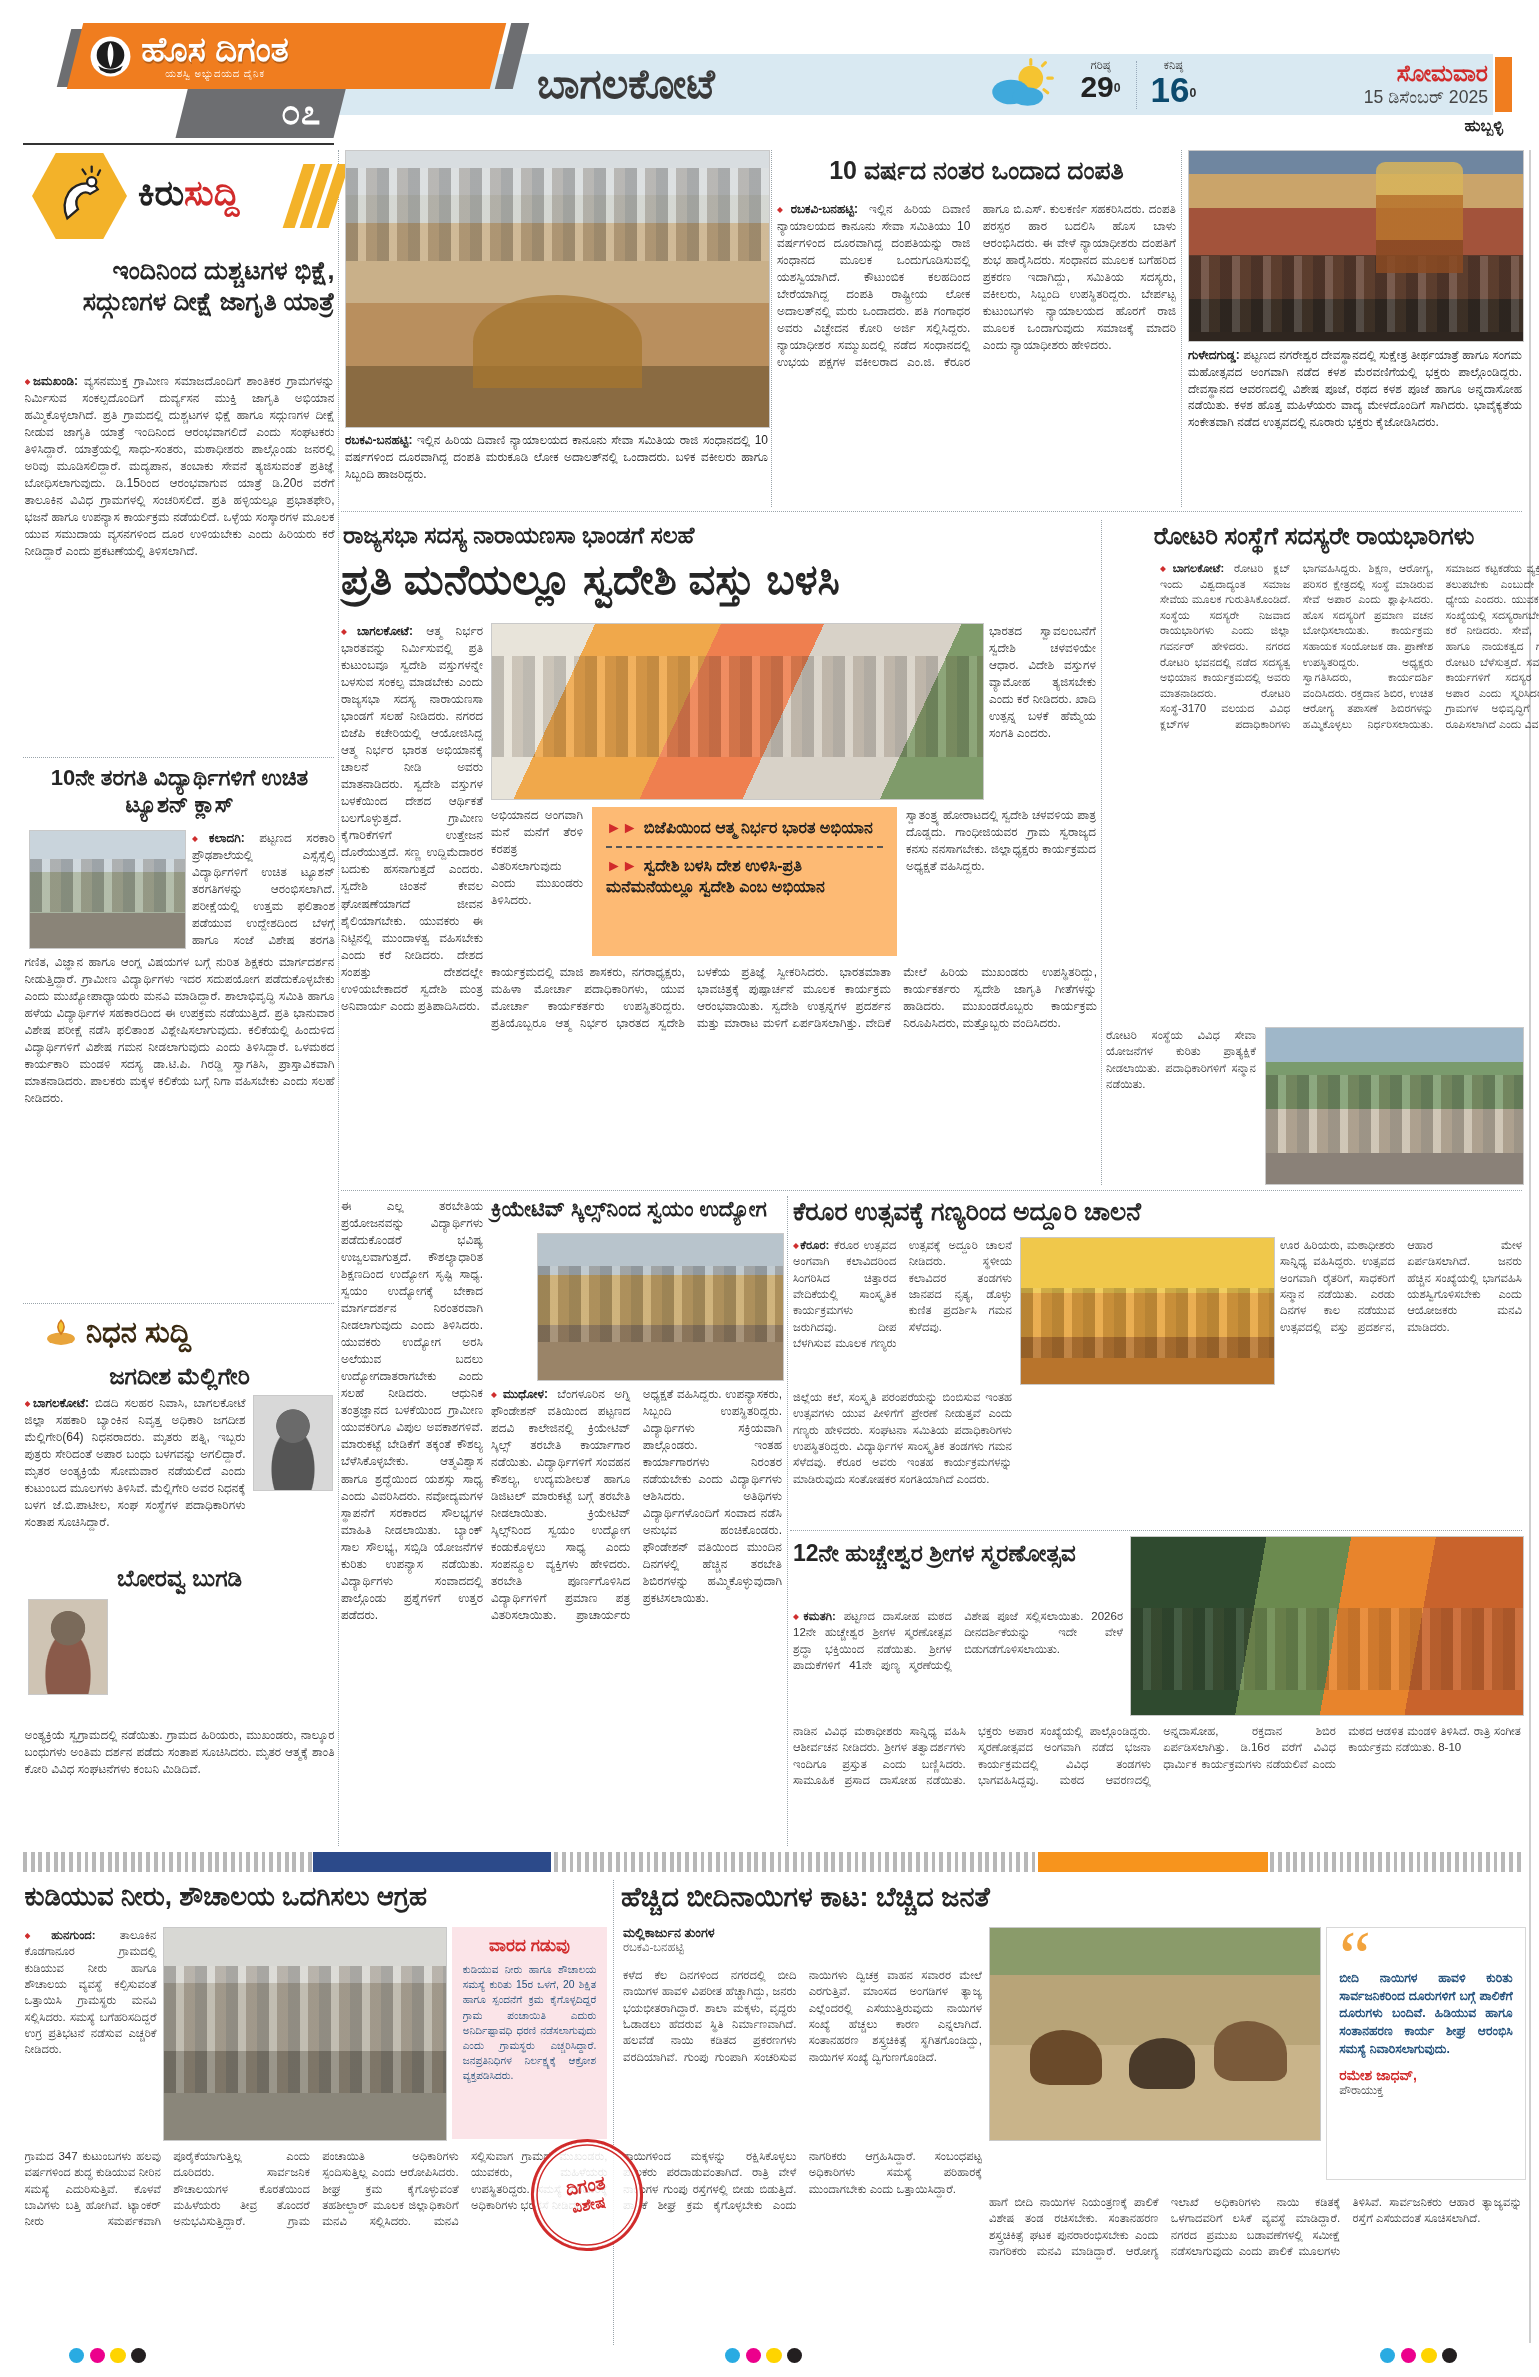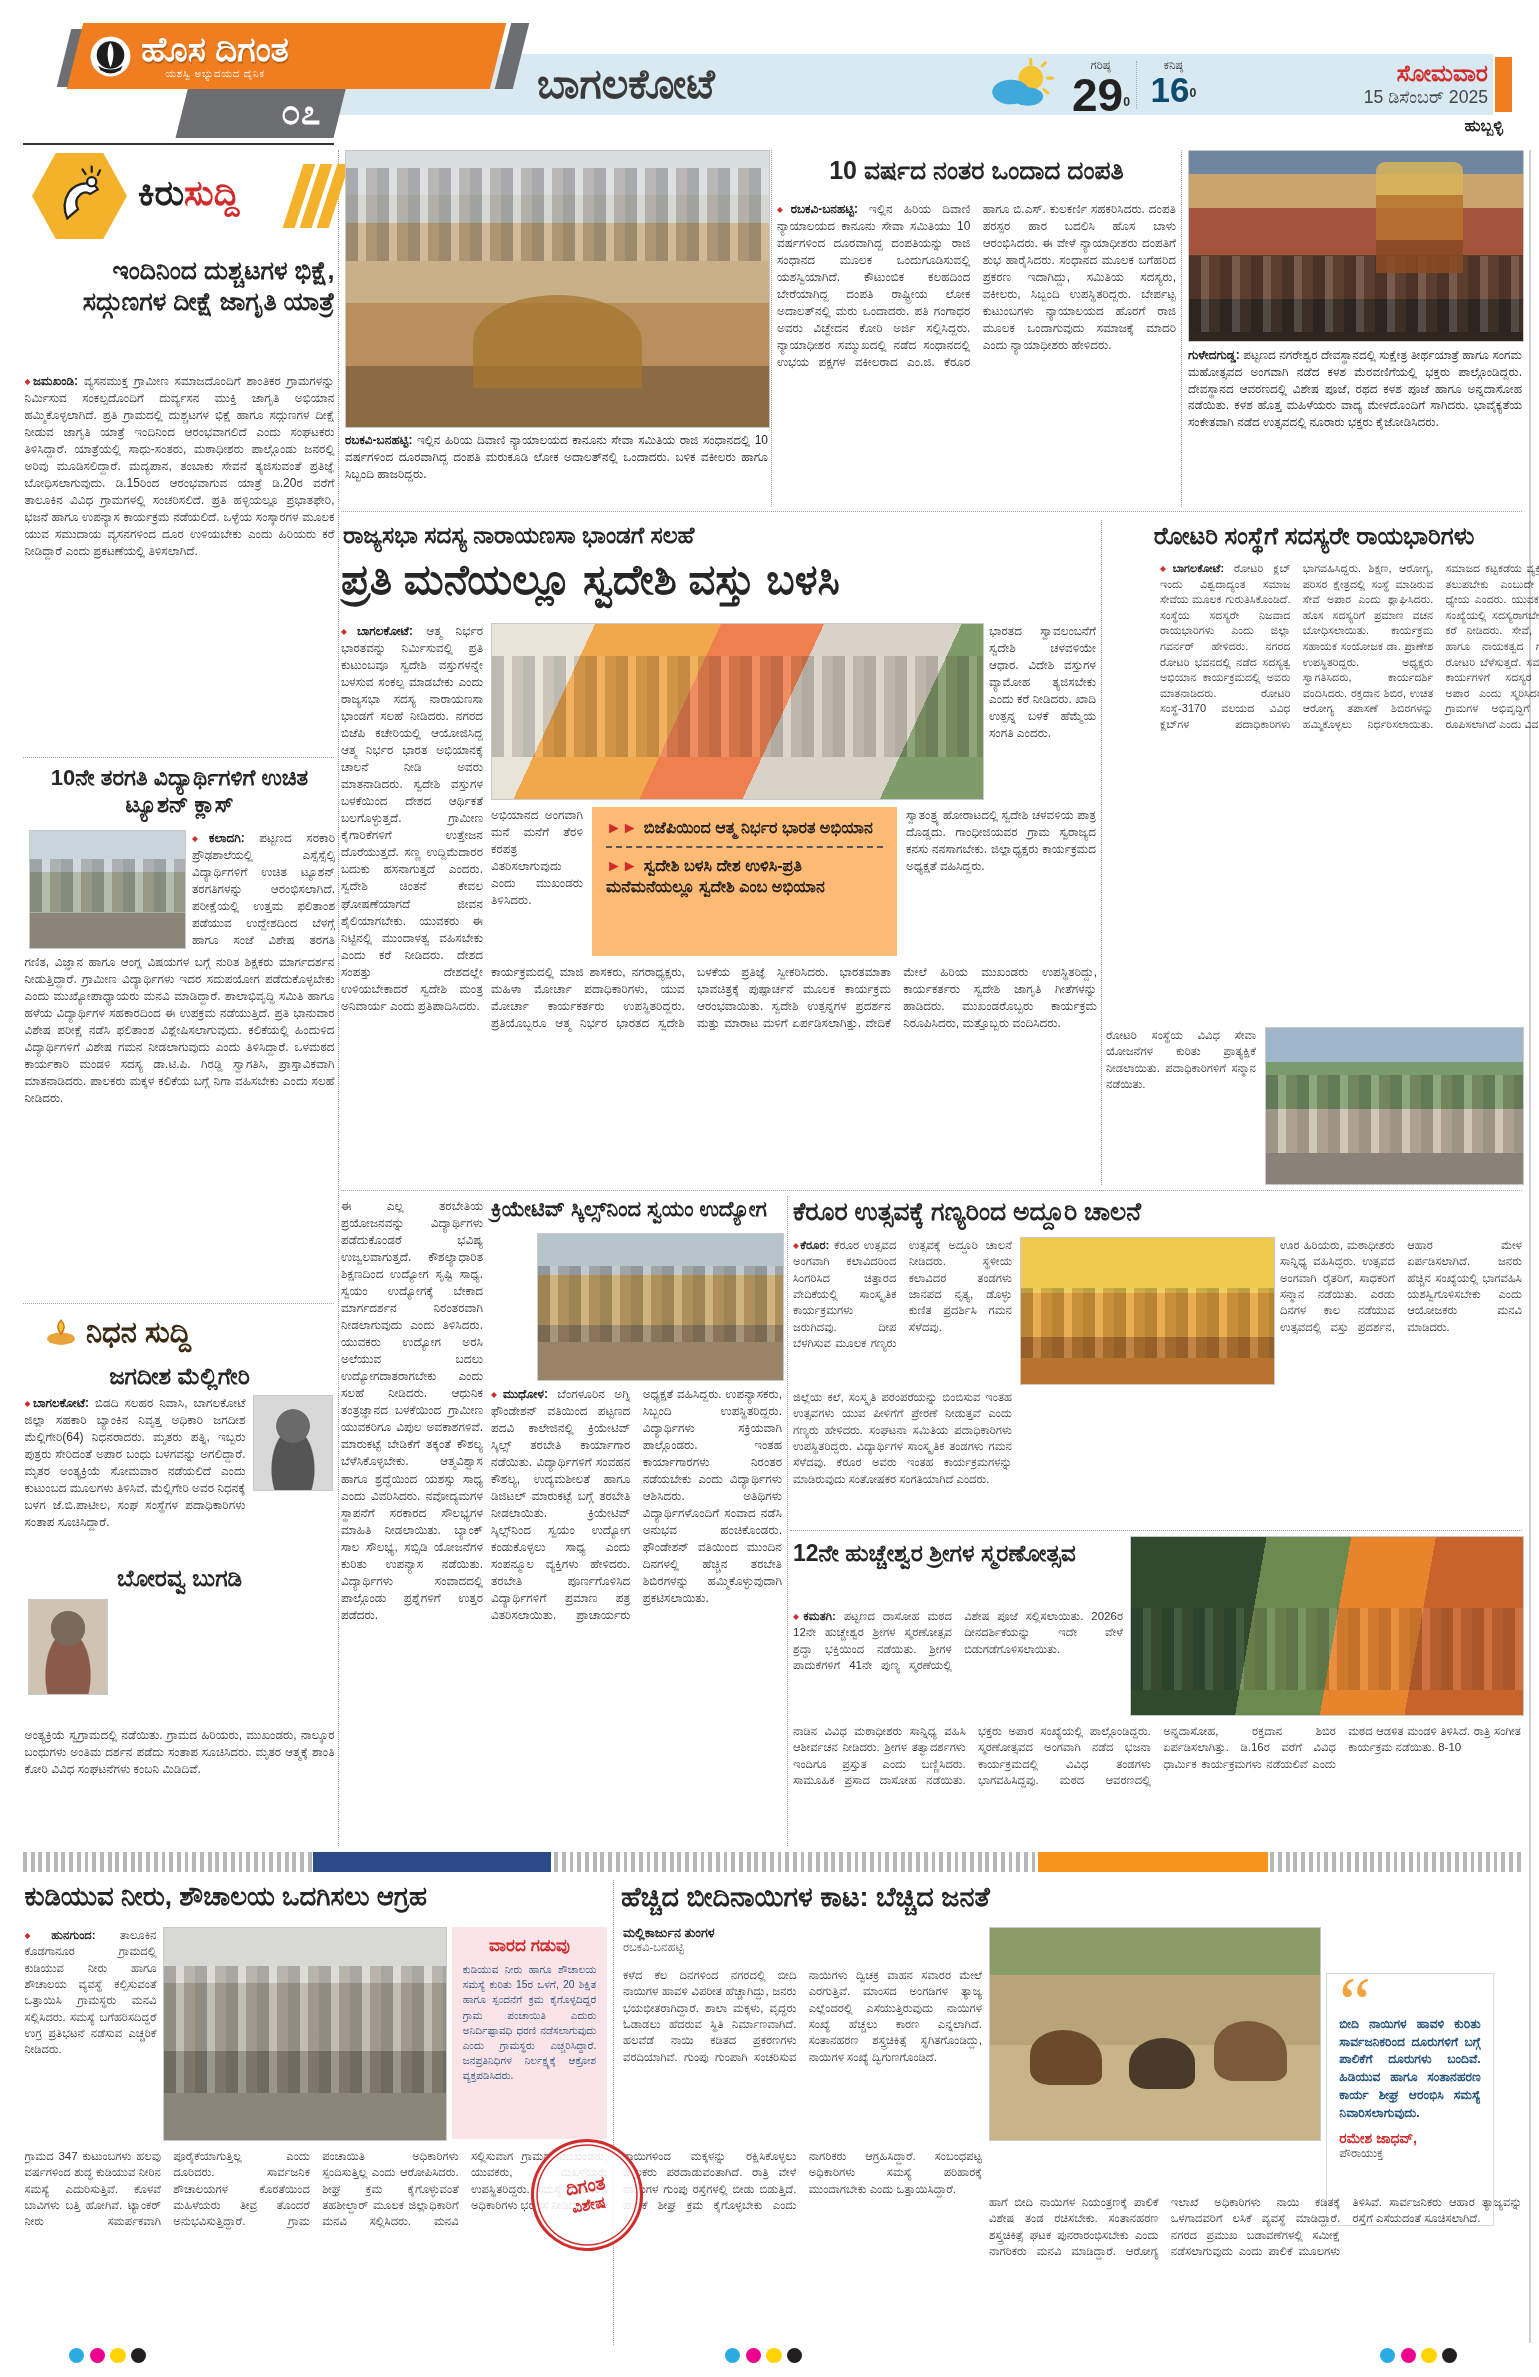--- a/index.html
+++ b/index.html
@@ -72,21 +72,21 @@
         <line x1="77" y1="10" x2="81" y2="6"></line>
           <line x1="79" y1="41" x2="84" y2="45"></line>
       </g>
       <ellipse cx="36" cy="44" rx="24" ry="16" fill="#3fa9dc"></ellipse>
       <ellipse cx="58" cy="50" rx="20" ry="12" fill="#3fa9dc"></ellipse>
     </svg>
   </span>
 
   <div class="abs" style="left:1072px;top:58px;width:57px;text-align:center;">
     <span style="font-size:11.5px;color:#333;">ಗರಿಷ್ಠ</span><br>
-    <span style="font-size:46px;font-weight:bold;color:#222;line-height:1;">29</span><span class="deg">0</span>
+    <span style="font-size:30px;font-weight:bold;color:#222;line-height:1;">29</span><span class="deg">0</span>
   </div>
   <div class="abs" style="left:1136px;top:61px;height:48px;border-left:1.5px dotted #9ab;"></div>
   <div class="abs" style="left:1145px;top:58px;width:57px;text-align:center;">
     <span style="font-size:11.5px;color:#333;">ಕನಿಷ್ಠ</span><br>
     <span style="font-size:35px;font-weight:bold;color:#0c4a6e;line-height:1;">16</span><span class="deg">0</span>
   </div>
 
   <div class="abs" style="left:1273px;top:60px;width:215px;text-align:right;font-size:23px;font-weight:bold;color:#d12b2b;">ಸೋಮವಾರ</div>
   <div class="abs" style="left:1273px;top:87px;width:215px;text-align:right;font-size:17.6px;color:#444;">15 ಡಿಸೆಂಬರ್ 2025</div>
   <div class="abs" style="left:1495px;top:57px;width:17px;height:55px;background:#f07d1f;"></div>
@@ -285,21 +285,21 @@
   <div class="abs" style="left:623px;top:1926px;width:153px;">
     <span style="font-weight:bold;font-size:12.7px;color:#1d1d1d;display:block;">ಮಲ್ಲಿಕಾರ್ಜುನ ತುಂಗಳ</span>
     <span style="font-size:11.5px;color:#555;display:block;">ರಬಕವಿ-ಬನಹಟ್ಟಿ</span>
   </div>
   <div class="abs body col2" style="left:623px;top:1967px;width:359px;height:172px;font-size:11.5px;">ಕಳೆದ ಕೆಲ ದಿನಗಳಿಂದ ನಗರದಲ್ಲಿ ಬೀದಿ ನಾಯಿಗಳ ಹಾವಳಿ ವಿಪರೀತ ಹೆಚ್ಚಾಗಿದ್ದು, ಜನರು ಭಯಭೀತರಾಗಿದ್ದಾರೆ. ಶಾಲಾ ಮಕ್ಕಳು, ವೃದ್ಧರು ಓಡಾಡಲು ಹೆದರುವ ಸ್ಥಿತಿ ನಿರ್ಮಾಣವಾಗಿದೆ. ಹಲವೆಡೆ ನಾಯಿ ಕಡಿತದ ಪ್ರಕರಣಗಳು ವರದಿಯಾಗಿವೆ. ಗುಂಪು ಗುಂಪಾಗಿ ಸಂಚರಿಸುವ ನಾಯಿಗಳು ದ್ವಿಚಕ್ರ ವಾಹನ ಸವಾರರ ಮೇಲೆ ಎರಗುತ್ತಿವೆ. ಮಾಂಸದ ಅಂಗಡಿಗಳ ತ್ಯಾಜ್ಯ ಎಲ್ಲೆಂದರಲ್ಲಿ ಎಸೆಯುತ್ತಿರುವುದು ನಾಯಿಗಳ ಸಂಖ್ಯೆ ಹೆಚ್ಚಲು ಕಾರಣ ಎನ್ನಲಾಗಿದೆ. ಸಂತಾನಹರಣ ಶಸ್ತ್ರಚಿಕಿತ್ಸೆ ಸ್ಥಗಿತಗೊಂಡಿದ್ದು, ನಾಯಿಗಳ ಸಂಖ್ಯೆ ದ್ವಿಗುಣಗೊಂಡಿದೆ.</div>
   <div class="ph" style="left:989px;top:1927px;width:330px;height:212px;background:linear-gradient(180deg,#8a9b6a 0 22%,#b8a478 22% 55%,#c9b48a 55%);">
     <div style="position:absolute;left:12%;top:48%;width:22%;height:26%;background:#6a4a2a;border-radius:50% 60% 20% 30%;"></div>
     <div style="position:absolute;left:42%;top:52%;width:20%;height:24%;background:#4a3a2a;border-radius:55% 50% 25% 30%;"></div>
     <div style="position:absolute;left:68%;top:44%;width:22%;height:28%;background:#7a5a3a;border-radius:50% 60% 20% 30%;"></div>
   </div>
-  <div class="abs quote-box" style="left:1326px;top:1927px;width:168px;height:253px;padding:7.7px 12.3px;box-sizing:border-box;margin-top:46px;">
+  <div class="abs quote-box" style="left:1326px;top:1927px;width:200px;height:253px;padding:7.7px 12.3px;box-sizing:border-box;">
     <div style="font-size:12.3px;font-weight:bold;color:#1f4e79;line-height:1.45;text-align:justify;overflow:hidden;max-height:153px;">ಬೀದಿ ನಾಯಿಗಳ ಹಾವಳಿ ಕುರಿತು ಸಾರ್ವಜನಿಕರಿಂದ ದೂರುಗಳಿಗೆ ಬಗ್ಗೆ ಪಾಲಿಕೆಗೆ ದೂರುಗಳು ಬಂದಿವೆ. ಹಿಡಿಯುವ ಹಾಗೂ ಸಂತಾನಹರಣ ಕಾರ್ಯ ಶೀಘ್ರ ಆರಂಭಿಸಿ ಸಮಸ್ಯೆ ನಿವಾರಿಸಲಾಗುವುದು.</div>
     <div style="font-size:14px;font-weight:bold;color:#d12b2b;margin-top:7.7px;">ರಮೇಶ ಜಾಧವ್,</div>
     <div style="font-size:11.5px;color:#444;">ಪೌರಾಯುಕ್ತ</div>
   </div>
   <div class="abs body col2" style="left:623px;top:2148px;width:359px;height:195px;font-size:11.5px;">ನಾಯಿಗಳಿಂದ ಮಕ್ಕಳನ್ನು ರಕ್ಷಿಸಿಕೊಳ್ಳಲು ಪಾಲಕರು ಪರದಾಡುವಂತಾಗಿದೆ. ರಾತ್ರಿ ವೇಳೆ ನಾಯಿಗಳ ಗುಂಪು ರಸ್ತೆಗಳಲ್ಲಿ ಬೀಡು ಬಿಡುತ್ತಿದೆ. ಪಾಲಿಕೆ ಶೀಘ್ರ ಕ್ರಮ ಕೈಗೊಳ್ಳಬೇಕು ಎಂದು ನಾಗರಿಕರು ಆಗ್ರಹಿಸಿದ್ದಾರೆ. ಸಂಬಂಧಪಟ್ಟ ಅಧಿಕಾರಿಗಳು ಸಮಸ್ಯೆ ಪರಿಹಾರಕ್ಕೆ ಮುಂದಾಗಬೇಕು ಎಂದು ಒತ್ತಾಯಿಸಿದ್ದಾರೆ.</div>
   <div class="abs body col3" style="left:989px;top:2194px;width:533px;height:149px;font-size:11.5px;">ಹಾಗೆ ಬೀದಿ ನಾಯಿಗಳ ನಿಯಂತ್ರಣಕ್ಕೆ ಪಾಲಿಕೆ ವಿಶೇಷ ತಂಡ ರಚಿಸಬೇಕು. ಸಂತಾನಹರಣ ಶಸ್ತ್ರಚಿಕಿತ್ಸೆ ಘಟಕ ಪುನರಾರಂಭಿಸಬೇಕು ಎಂದು ನಾಗರಿಕರು ಮನವಿ ಮಾಡಿದ್ದಾರೆ. ಆರೋಗ್ಯ ಇಲಾಖೆ ಅಧಿಕಾರಿಗಳು ನಾಯಿ ಕಡಿತಕ್ಕೆ ಒಳಗಾದವರಿಗೆ ಲಸಿಕೆ ವ್ಯವಸ್ಥೆ ಮಾಡಿದ್ದಾರೆ. ನಗರದ ಪ್ರಮುಖ ಬಡಾವಣೆಗಳಲ್ಲಿ ಸಮೀಕ್ಷೆ ನಡೆಸಲಾಗುವುದು ಎಂದು ಪಾಲಿಕೆ ಮೂಲಗಳು ತಿಳಿಸಿವೆ. ಸಾರ್ವಜನಿಕರು ಆಹಾರ ತ್ಯಾಜ್ಯವನ್ನು ರಸ್ತೆಗೆ ಎಸೆಯದಂತೆ ಸೂಚಿಸಲಾಗಿದೆ.</div>
 
   <div class="abs stamp" style="left:531px;top:2139px;width:106px;height:106px;">
     <span style="font-size:18.4px;line-height:1.1;">ದಿಗಂತ</span>
     <span style="font-size:15.3px;line-height:1.1;">ವಿಶೇಷ</span>

